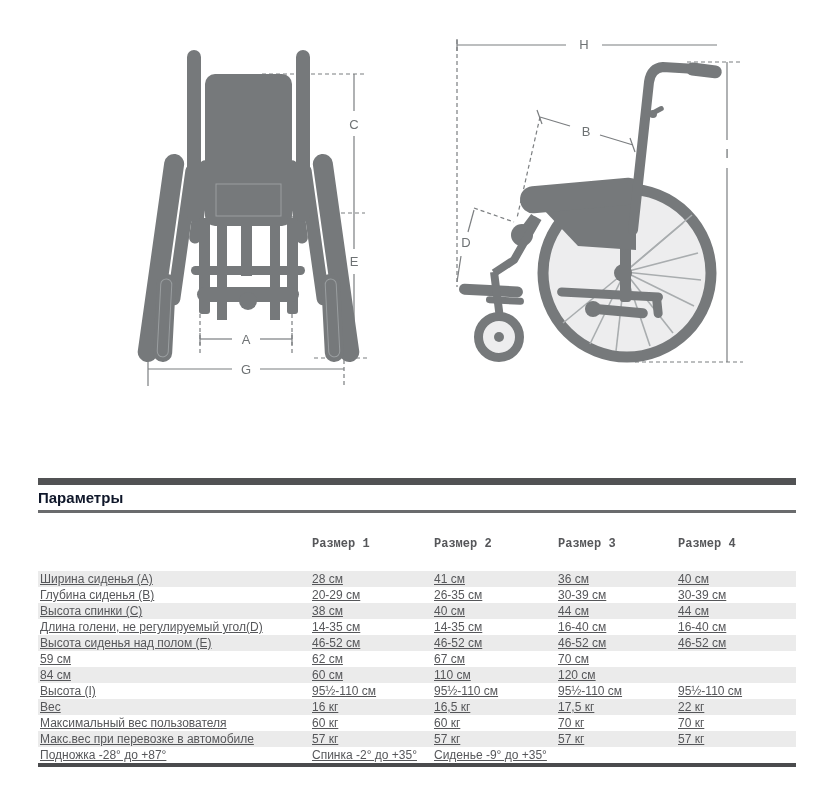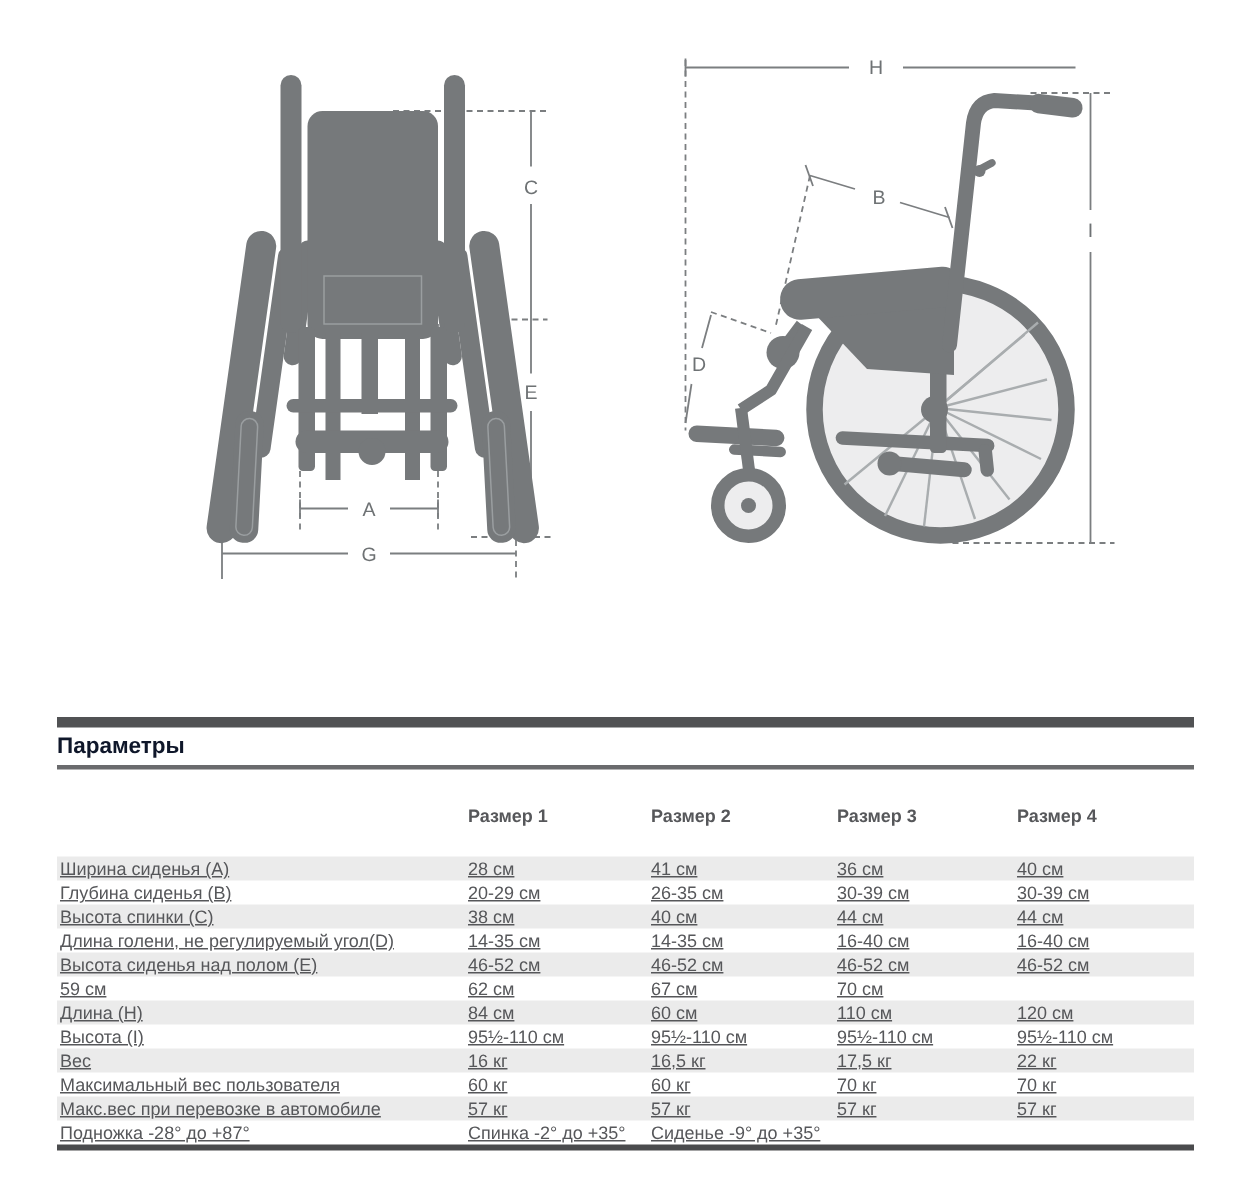--- a/index.html
+++ b/index.html
@@ -17,21 +17,21 @@
     text-anchor:middle;
   }
   .params{position:absolute;left:38px;top:478px;width:758px;}
   .topbar{height:7px;background:#515254;}
   h2.title{margin:4px 0 4px 0;font-size:15px;line-height:17px;font-weight:bold;color:#0f172a;}
   .divider{height:3px;background:#6a6b6d;}
   .grid-head,.trow{
     display:grid;grid-template-columns:272px 122px 124px 120px auto;
     height:16px;line-height:16px;font-size:12px;
   }
-  .grid-head{margin-top:23px;font-weight:bold;color:#56575a;}
+  .grid-head{margin-top:23px;font-weight:bold;color:#56575a;font-family:Liberation Mono, monospace;}
   .rows{margin-top:19px;text-decoration:underline;}
   .trow{color:#56575a;}
   .trow.shaded{background:#ebebeb;}
   .cell,.hcell{white-space:nowrap;padding-left:2px;}
   .bottombar{height:4px;background:#4a4b4d;}
 </style>
 </head>
 <body>
 
 <div class="stage">
@@ -220,21 +220,20 @@
           <div class="cell">46-52 см</div>
           <div class="cell">46-52 см</div>
         </div>
         <div class="trow">
           <div class="cell">59 см</div>
           <div class="cell">62 см</div>
           <div class="cell">67 см</div>
           <div class="cell">70 см</div>
         </div>
         <div class="trow shaded">
-          <div class="cell">Длина (H)</div>
           <div class="cell">84 см</div>
           <div class="cell">60 см</div>
           <div class="cell">110 см</div>
           <div class="cell">120 см</div>
         </div>
         <div class="trow">
           <div class="cell">Высота (I)</div>
           <div class="cell">95½-110 см</div>
           <div class="cell">95½-110 см</div>
           <div class="cell">95½-110 см</div>

